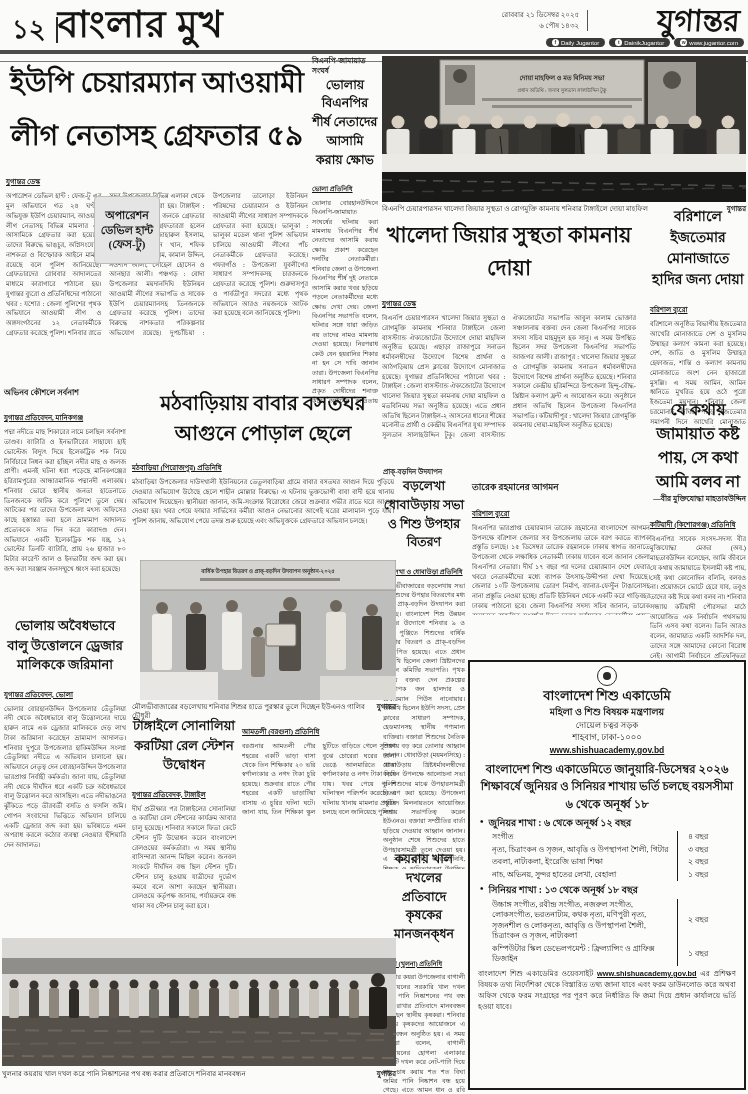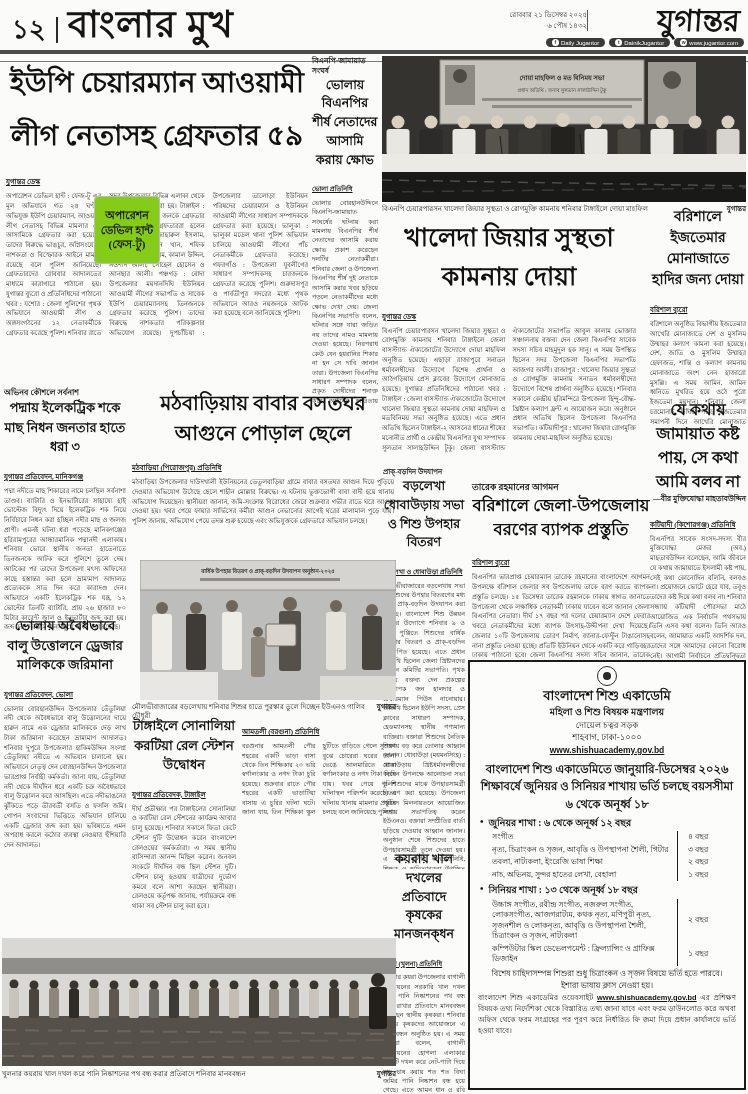--- a/index.html
+++ b/index.html
@@ -1,40 +1,40 @@
 <!DOCTYPE html>
 <html><head>
 <meta charset="utf-8">
 <style>
   html,body{margin:0;padding:0;background:#e8e8e6;}
   .page{position:relative;width:748px;height:1094px;margin:0 auto;background:#fbfbf9;color:#161513;
         font-family:"Liberation Serif","DejaVu Serif",serif;overflow:hidden;}
   
-  .masthead{position:absolute;left:12px;top:6px;display:flex;align-items:flex-end;gap:10px;}
+  .masthead{position:absolute;left:12px;top:6px;display:flex;align-items:flex-end;}
   .pageno{font-size:26px;font-weight:bold;padding-right:10px;border-right:2px solid #2a2a2a;line-height:1;}
   .section{font-size:37px;font-weight:bold;line-height:1;letter-spacing:1px;}
   .dateblock{position:absolute;right:160px;top:10px;text-align:right;font-size:7px;line-height:1.5;color:#2c2c2c;
-             border-right:1px solid #555;padding-right:0;}
+             border-right:1px solid #555;padding-right:8px;}
   .logo{position:absolute;right:8px;top:4px;font-size:30px;font-weight:bold;transform:skewX(-4deg);line-height:1.1;}
   .badges{position:absolute;right:4px;top:38px;display:flex;gap:4px;font-family:"Liberation Sans",sans-serif;}
   .badge{display:flex;align-items:center;gap:2px;background:#3a3a38;color:#fff;font-size:6px;
          padding:1px 6px;border-radius:7px;}
   .badge .bicon{display:inline-flex;align-items:center;justify-content:center;width:7px;height:7px;border-radius:50%;
          background:#fff;color:#3a3a38;font-size:5px;font-weight:bold;line-height:1;}
   .rule{position:absolute;left:0;right:0;top:50px;height:7px;border-top:4px solid #4c4c4a;border-bottom:1px solid #7a7a78;}
   
   .art{position:absolute;}
   .hl{font-weight:bold;text-align:center;line-height:1.5;color:#121110;}
   .kicker{font-weight:bold;text-align:left;font-size:8px;line-height:1.3;}
   .attrib{font-weight:bold;text-align:right;font-size:7.5px;line-height:1.4;}
   .byline{font-weight:bold;font-size:7px;text-decoration:underline;margin-top:16px;line-height:1.3;}
   .body{font-size:6.5px;line-height:1.5;text-align:justify;overflow:hidden;margin-top:4px;color:#1d1c1a;}
   .c2{column-count:2;column-gap:7px;}
   .c3{column-count:3;column-gap:8px;}
-  .insetbox{position:absolute;left:94px;top:196px;width:60px;height:62px;background:#84cc16;border:1px solid #bdbcb8;
+  .insetbox{position:absolute;left:94px;top:196px;width:60px;height:62px;background:#e5e5e5;border:1px solid #bdbcb8;
             border-radius:4px;display:flex;align-items:center;justify-content:center;text-align:center;
             font-weight:bold;font-size:11px;line-height:1.35;padding:2px;z-index:3;}
   
   .photo{position:absolute;overflow:hidden;background:#8b8a86;}
   .photo svg{display:block;width:100%;height:100%;}
   .cap{position:absolute;display:flex;justify-content:space-between;align-items:flex-start;font-size:7px;line-height:1.3;}
   .cap .cap-c{font-weight:bold;margin-left:8px;white-space:nowrap;}
   
   .ad{position:absolute;left:468px;top:660px;width:278px;height:430px;border:2px solid #1c1b19;background:#fcfcfa;
       padding:4px 8px;box-sizing:border-box;text-align:center;}
@@ -144,21 +144,21 @@
       <line x1="0" y1="124" x2="364" y2="130" stroke="#4f4d48" stroke-width="1.5" stroke-dasharray="10 7"></line>
       <line x1="0" y1="136" x2="364" y2="132" stroke="#3c3a36" stroke-width="1.5" stroke-dasharray="12 8"></line>
     </svg>
   </div>
   <div class="cap" style="left:382px;top:205px;width:364px;">
     <span class="cap-t">বিএনপি চেয়ারপারসন খালেদা জিয়ার সুস্থতা ও রোগমুক্তি কামনায় শনিবার টাঙ্গাইলে দোয়া মাহফিল</span>
     <span class="cap-c">যুগান্তর</span>
   </div>
 
   <div class="art" style="left:382px;top:219px;width:254px;">
-    <div class="hl" style="font-size:25px;line-height:1.55;">খালেদা জিয়ার সুস্থতা কামনায় দোয়া</div>
+    <div class="hl" style="font-size:21px;line-height:1.55;">খালেদা জিয়ার সুস্থতা কামনায় দোয়া</div>
     <div class="byline">যুগান্তর ডেস্ক</div>
     <div class="body c2" style="height:158px;">বিএনপি চেয়ারপারসন খালেদা জিয়ার সুস্থতা ও রোগমুক্তি কামনায় শনিবার টাঙ্গাইলে জেলা বাসস্ট্যান্ড ঐক্যজোটের উদ্যোগে দোয়া মাহফিল অনুষ্ঠিত হয়েছে। এছাড়া রাজাপুরে সনাতন ধর্মাবলম্বীদের উদ্যোগে বিশেষ প্রার্থনা ও আঠগড়িয়ায় প্রেস ক্লাবের উদ্যোগে মোনাজাত হয়েছে। যুগান্তর প্রতিনিধিদের পাঠানো খবর : টাঙ্গাইল : জেলা বাসস্ট্যান্ড ঐক্যজোটের উদ্যোগে খালেদা জিয়ার সুস্থতা কামনায় দোয়া মাহফিল ও মতবিনিময় সভা অনুষ্ঠিত হয়েছে। এতে প্রধান অতিথি ছিলেন টাঙ্গাইল-২ আসনের ধানের শীষের মনোনীত প্রার্থী ও কেন্দ্রীয় বিএনপির যুগ্ম সম্পাদক সুলতান সালাহউদ্দিন টুকু। জেলা বাসস্ট্যান্ড ঐক্যজোটের সভাপতি আবুল কালাম ভোক্তার সঞ্চালনায় বক্তব্য দেন জেলা বিএনপির সাবেক সদস্য সচিব মাহমুদুল হক সানু। এ সময় উপস্থিত ছিলেন সদর উপজেলা বিএনপির সভাপতি আজগর আলী। রাজাপুর : খালেদা জিয়ার সুস্থতা ও রোগমুক্তি কামনায় সনাতন ধর্মাবলম্বীদের উদ্যোগে বিশেষ প্রার্থনা অনুষ্ঠিত হয়েছে। শনিবার সকালে কেন্দ্রীয় হরিমন্দিরে উপজেলা হিন্দু-বৌদ্ধ-খ্রিষ্টান কল্যাণ ফ্রন্ট এ আয়োজন করে। অনুষ্ঠানে প্রধান অতিথি ছিলেন উপজেলা বিএনপির সভাপতি। কটিয়াদীপুর : খালেদা জিয়ার রোগমুক্তি কামনায় দোয়া-মাহফিল অনুষ্ঠিত হয়েছে।</div>
   </div>
 
   <div class="art" style="left:650px;top:206px;width:96px;">
     <div class="hl" style="font-size:14px;">বরিশালে ইজতেমার মোনাজাতে হাদির জন্য দোয়া</div>
     <div class="byline">বরিশাল ব্যুরো</div>
     <div class="body" style="height:108px;">বরিশালে অনুষ্ঠিত বিভাগীয় ইজতেমার আখেরি মোনাজাতে দেশ ও মুসলিম উম্মাহর কল্যাণ কামনা করা হয়েছে। দেশ, জাতি ও মুসলিম উম্মাহর হেফাজত, শান্তি ও কল্যাণ কামনায় মোনাজাতে অংশ নেন হাজারো মুসল্লি। এ সময় আমিন, আমিন ধ্বনিতে মুখরিত হয়ে ওঠে পুরো ইজতেমা ময়দান। শনিবার জেলা চরমোনাই দিঘির পাড়ে ইজতেমার সমাপনী দিনে আখেরি মোনাজাত পরিচালনা করা হয়। নগরীর ২৭ নম্বর ওয়ার্ডের নবগ্রাম সড়ক কড়াপুর এলাকায় প্রায় ১৪ একর বিস্তৃত মাঠে অনুষ্ঠিত হয় ত্রিদিবসীয় এই ইজতেমা। এতে বরিশাল বিভাগের ছয় জেলাসহ দেশের বিভিন্ন জেলা থেকে আগত মুসল্লিরা অংশ নেন।</div>
   </div>
 
@@ -177,28 +177,26 @@
   </div>
 
   <div class="art" style="left:383px;top:850px;width:82px;">
     <div class="hl" style="font-size:12.5px;">কয়রায় খাল দখলের প্রতিবাদে কৃষকের মানজনক্ধন</div>
     <div class="byline" style="font-size:6.5px;">কয়রা (খুলনা) প্রতিনিধি</div>
     <div class="body" style="height:160px;font-size:6.3px;">খুলনার কয়রা উপজেলার বাগালী ইউনিয়নের সরকারি খাল দখল করে পানি নিষ্কাশনের পথ বন্ধ করে রাখার প্রতিবাদে মানববন্ধন করেছেন স্থানীয় কৃষকরা। শনিবার স্থানীয় কৃষকদের আয়োজনে এ মানববন্ধন অনুষ্ঠিত হয়। এ সময় বক্তারা বলেন, বাগালী ইউনিয়নের হোগলা এলাকার খালটি দখল করে নেট-পাটা দিয়ে মাছ চাষ করায় শত শত বিঘা জমির পানি নিষ্কাশন বন্ধ হয়ে গেছে। এতে আমন ধান ও রবি ফসলের ব্যাপক ক্ষতি হচ্ছে। দ্রুত খালটি দখলমুক্ত করে পানি নিষ্কাশনের পথ খুলে দেওয়ার দাবি জানান তারা। অন্যথায় কঠোর কর্মসূচির হুঁশিয়ারি দেন কৃষকরা।</div>
   </div>
 
   <div class="art" style="left:472px;top:482px;width:178px;">
     <div class="kicker" style="font-size:9px;">তারেক রহমানের আগমন</div>
-    <div class="hl" style="font-size:16.5px;">বরিশালে জেলা-উপজেলায় বরণের ব্যাপক প্রস্তুতি</div>
     <div class="byline">বরিশাল ব্যুরো</div>
     <div class="body" style="height:92px;">বিএনপির ভারপ্রাপ্ত চেয়ারম্যান তারেক রহমানের বাংলাদেশে আগমন উপলক্ষে বরিশাল জেলার সব উপজেলায় তাকে বরণ করতে ব্যাপক প্রস্তুতি চলছে। ১৫ ডিসেম্বর তারেক রহমানকে ঢাকায় স্বাগত জানাতে উপজেলা থেকে লক্ষাধিক নেতাকর্মী ঢাকায় যাবেন বলে জানান জেলা বিএনপির নেতারা। দীর্ঘ ১৭ বছর পর দলের চেয়ারম্যান দেশে ফেরার খবরে নেতাকর্মীদের মধ্যে ব্যাপক উৎসাহ-উদ্দীপনা দেখা দিয়েছে। জেলার ১০টি উপজেলায় তোরণ নির্মাণ, ব্যানার-ফেস্টুন টাঙানোসহ নানা প্রস্তুতি নেওয়া হচ্ছে। প্রতিটি ইউনিয়ন থেকে একটি করে গাড়িবহর ঢাকায় পাঠানো হবে। জেলা বিএনপির সদস্য সচিব জানান, তারেক রহমানকে রাজসিক সংবর্ধনা দিতে দলের সর্বস্তরের নেতাকর্মীরা প্রস্তুত রয়েছেন। নেতাকে এক নজর দেখতে সব প্রস্তুতি নেওয়া হয়েছে।</div>
   </div>
 
   <div class="art" style="left:4px;top:388px;width:122px;">
     <div class="kicker">অভিনব কৌশলে সর্বনাশ</div>
-    <div class="hl" style="font-size:13px;">পদ্মায় ইলেকট্রিক শকে মাছ নিধন জনতার হাতে ধরা ৩</div>
     <div class="byline">যুগান্তর প্রতিবেদন, মানিকগঞ্জ</div>
     <div class="body" style="height:172px;">পদ্মা নদীতে মাছ শিকারের নামে চলছিল সর্বনাশা তাণ্ডব। ব্যাটারি ও ইনভার্টারের সাহায্যে হাই ভোল্টেজ বিদ্যুৎ দিয়ে ইলেকট্রিক শক নিয়ে নির্বিচারে নিধন করা হচ্ছিল নদীর মাছ ও জলজ প্রাণী। এমনই ঘটনা ধরা পড়েছে মানিকগঞ্জের হরিরামপুরের আন্ধারমানিক পদ্মানদী এলাকায়। শনিবার ভোরে স্থানীয় জনতা হাতেনাতে তিনজনকে আটক করে পুলিশে তুলে দেয়। আটকের পর তাদের উপজেলা মৎস্য অফিসের কাছে হস্তান্তর করা হলে ভ্রাম্যমাণ আদালত প্রত্যেককে সাত দিন করে কারাদণ্ড দেন। অভিযানে একটি ইলেকট্রিক শক যন্ত্র, ১২ ভোল্টের তিনটি ব্যাটারি, প্রায় ২৬ হাজার ৮০ মিটার কারেন্ট জাল ও ইনভার্টার জব্দ করা হয়। জব্দ করা সরঞ্জাম জনসম্মুখে ধ্বংস করা হয়েছে।</div>
   </div>
 
   <div class="art" style="left:4px;top:616px;width:122px;">
     <div class="hl" style="font-size:13px;">ভোলায় অবৈধভাবে বালু উত্তোলনে ড্রেজার মালিককে জরিমানা</div>
     <div class="byline">যুগান্তর প্রতিবেদন, ভোলা</div>
     <div class="body" style="height:192px;">ভোলার বোরহানউদ্দিন উপজেলার তেঁতুলিয়া নদী থেকে অবৈধভাবে বালু উত্তোলনের দায়ে হারুন নামে এক ড্রেজার মালিককে দেড় লাখ টাকা জরিমানা করেছেন ভ্রাম্যমাণ আদালত। শনিবার দুপুরে উপজেলার হাকিমউদ্দিন সংলগ্ন তেঁতুলিয়া নদীতে এ অভিযান চালানো হয়। অভিযানে নেতৃত্ব দেন বোরহানউদ্দিন উপজেলার ভারপ্রাপ্ত নির্বাহী কর্মকর্তা। জানা যায়, তেঁতুলিয়া নদী থেকে দীর্ঘদিন ধরে একটি চক্র অবৈধভাবে বালু উত্তোলন করে আসছিল। এতে নদীভাঙনের ঝুঁকিতে পড়ে তীরবর্তী বসতি ও ফসলি জমি। গোপন সংবাদের ভিত্তিতে অভিযান চালিয়ে একটি ড্রেজার জব্দ করা হয়। ভবিষ্যতে এমন অপরাধ করলে কঠোর ব্যবস্থা নেওয়ার হুঁশিয়ারি দেন আদালত।</div>
   </div>
 
@@ -339,33 +337,29 @@
         <span class="dur">১ বছর</span>
       </div>
     </div>
 
     <div class="ad-sec">
       <span class="dot">•</span>
       <span>সিনিয়র শাখা : ১৩ থেকে অনূর্ধ্ব ১৮ বছর</span>
     </div>
     <div class="ad-rows">
       <div class="ad-row">
-        <span class="sub">উচ্চাঙ্গ সংগীত, রবীন্দ্র সংগীত, নজরুল সংগীত, লোকসংগীত, আজগরাট্যম, কথক নৃত্য, মণিপুরী নৃত্য, সৃজনশীল ও লোকনৃত্য, আবৃত্তি ও উপস্থাপনা শৈলী, চিত্রাংকন ও সৃজন, নাট্যকলা</span>
+        <span class="sub">উচ্চাঙ্গ সংগীত, রবীন্দ্র সংগীত, নজরুল সংগীত, লোকসংগীত, ভরতনাট্যম, কথক নৃত্য, মণিপুরী নৃত্য, সৃজনশীল ও লোকনৃত্য, আবৃত্তি ও উপস্থাপনা শৈলী, চিত্রাংকন ও সৃজন, নাট্যকলা</span>
         <span class="dur">২ বছর</span>
       </div>
       <div class="ad-row">
         <span class="sub">কম্পিউটার স্কিল ডেভেলপমেন্ট : ফ্রিল্যান্সিং ও গ্রাফিক্স ডিজাইন</span>
         <span class="dur">১ বছর</span>
       </div>
     </div>
 
-    <div class="ad-note">
-      <span>বিশেষ চাহিদাসম্পন্ন শিশুরা শুধু চিত্রাংকন ও সৃজন বিষয়ে ভর্তি হতে পারবে।</span><br>
-      <span>ইশারা ভাষায় ক্লাস নেওয়া হয়।</span>
-    </div>
 
 
     <div class="ad-para">
       <span>বাংলাদেশ শিশু একাডেমির ওয়েবসাইট </span><span class="lk">www.shishuacademy.gov.bd</span><span> এর প্রশিক্ষণ বিষয়ক তথ্য নির্দেশিকা থেকে বিস্তারিত তথ্য জানা যাবে এবং ফরম ডাউনলোড করে অথবা অফিস থেকে ফরম সংগ্রহের পর পূরণ করে নির্ধারিত ফি জমা দিয়ে প্রধান কার্যালয়ে ভর্তি হওয়া যাবে।</span>
     </div>
 
   </div>
 
 </div>
 

